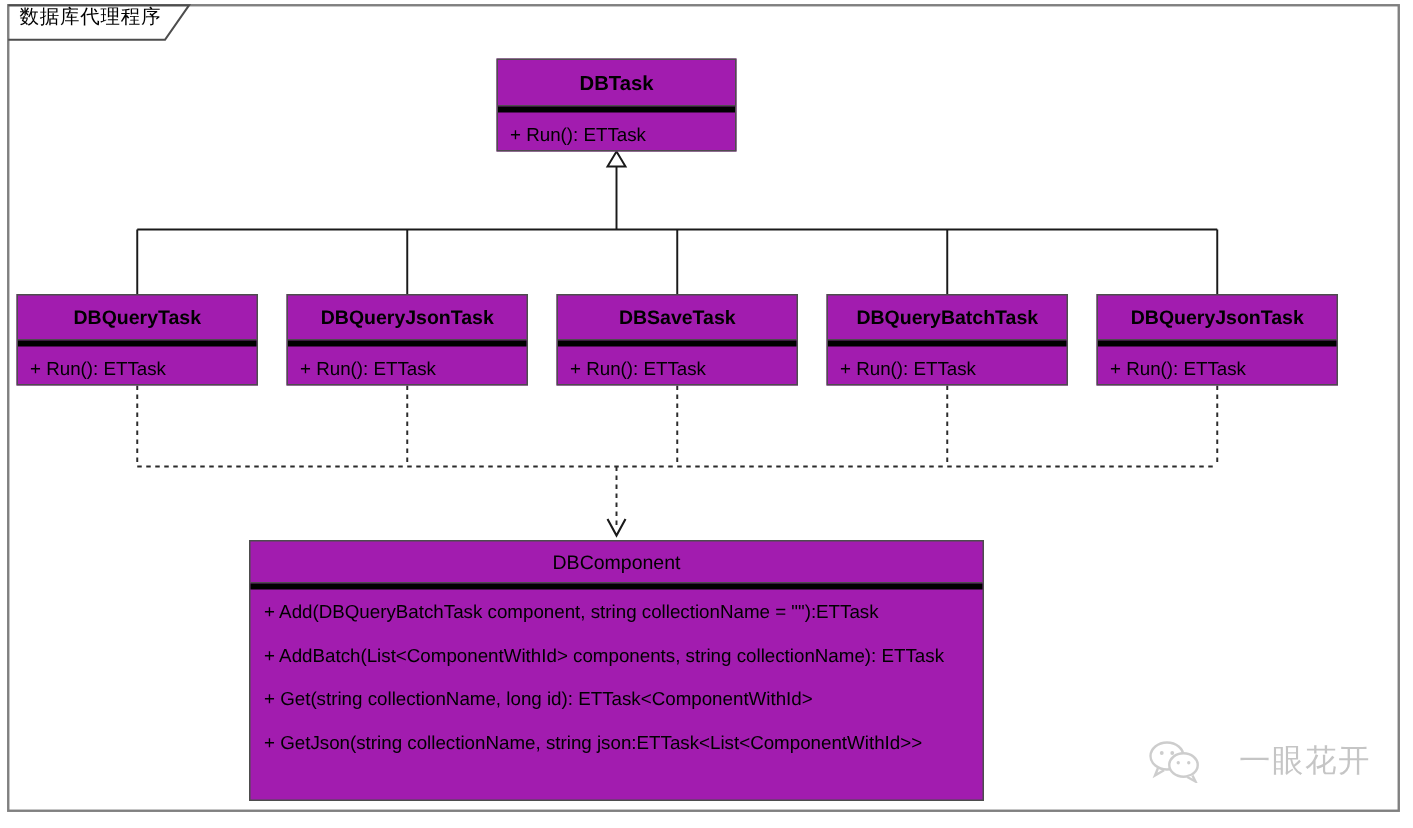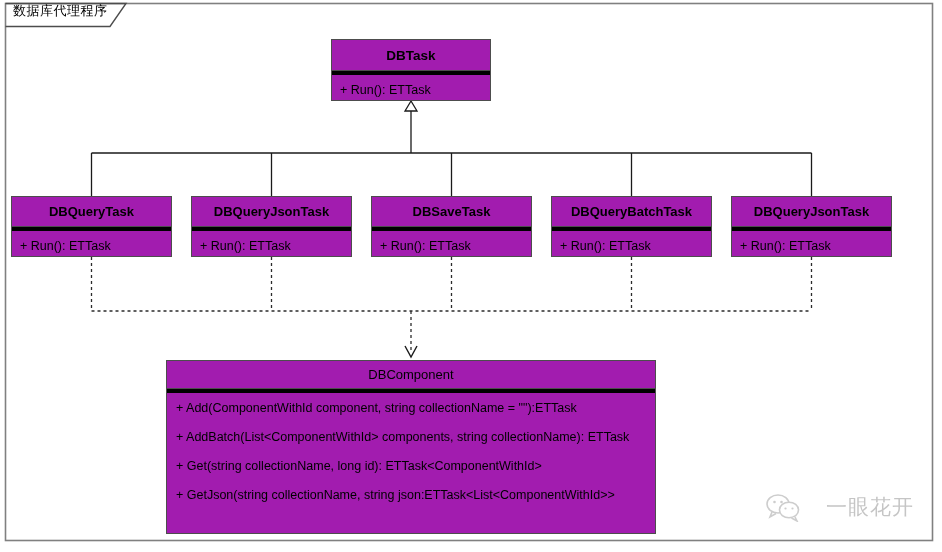--- a/index.html
+++ b/index.html
@@ -197,21 +197,21 @@
   <div class="uml-class sub" id="cls-dbsavebatchtask">
     <div class="uml-name bold">DBQueryJsonTask</div>
     <div class="uml-members">
       <div class="uml-member">+ Run(): ETTask</div>
     </div>
   </div>
 
   <div class="uml-class" id="cls-dbcomponent">
     <div class="uml-name">DBComponent</div>
     <div class="uml-members">
-      <div class="uml-member">+ Add(ComponentWithId component, string collectionName = ""):ETTask</div>
+      <div class="uml-member">+ Add(DBQueryBatchTask component, string collectionName = ""):ETTask</div>
       <div class="uml-member">+ AddBatch(List&lt;ComponentWithId&gt; components, string collectionName): ETTask</div>
       <div class="uml-member">+ Get(string collectionName, long id): ETTask&lt;ComponentWithId&gt;</div>
       <div class="uml-member">+ GetJson(string collectionName, string json:ETTask&lt;List&lt;ComponentWithId&gt;&gt;</div>
     </div>
   </div>
 
   <div id="watermark">
     <svg width="40" height="30" viewBox="0 0 40 30">
       <ellipse cx="14" cy="12" rx="11" ry="9" fill="none" stroke="#9c9c9c" stroke-width="1.6"></ellipse>
       <path d="M8,20 L6,25 L12,21.5" fill="none" stroke="#9c9c9c" stroke-width="1.6"></path>

